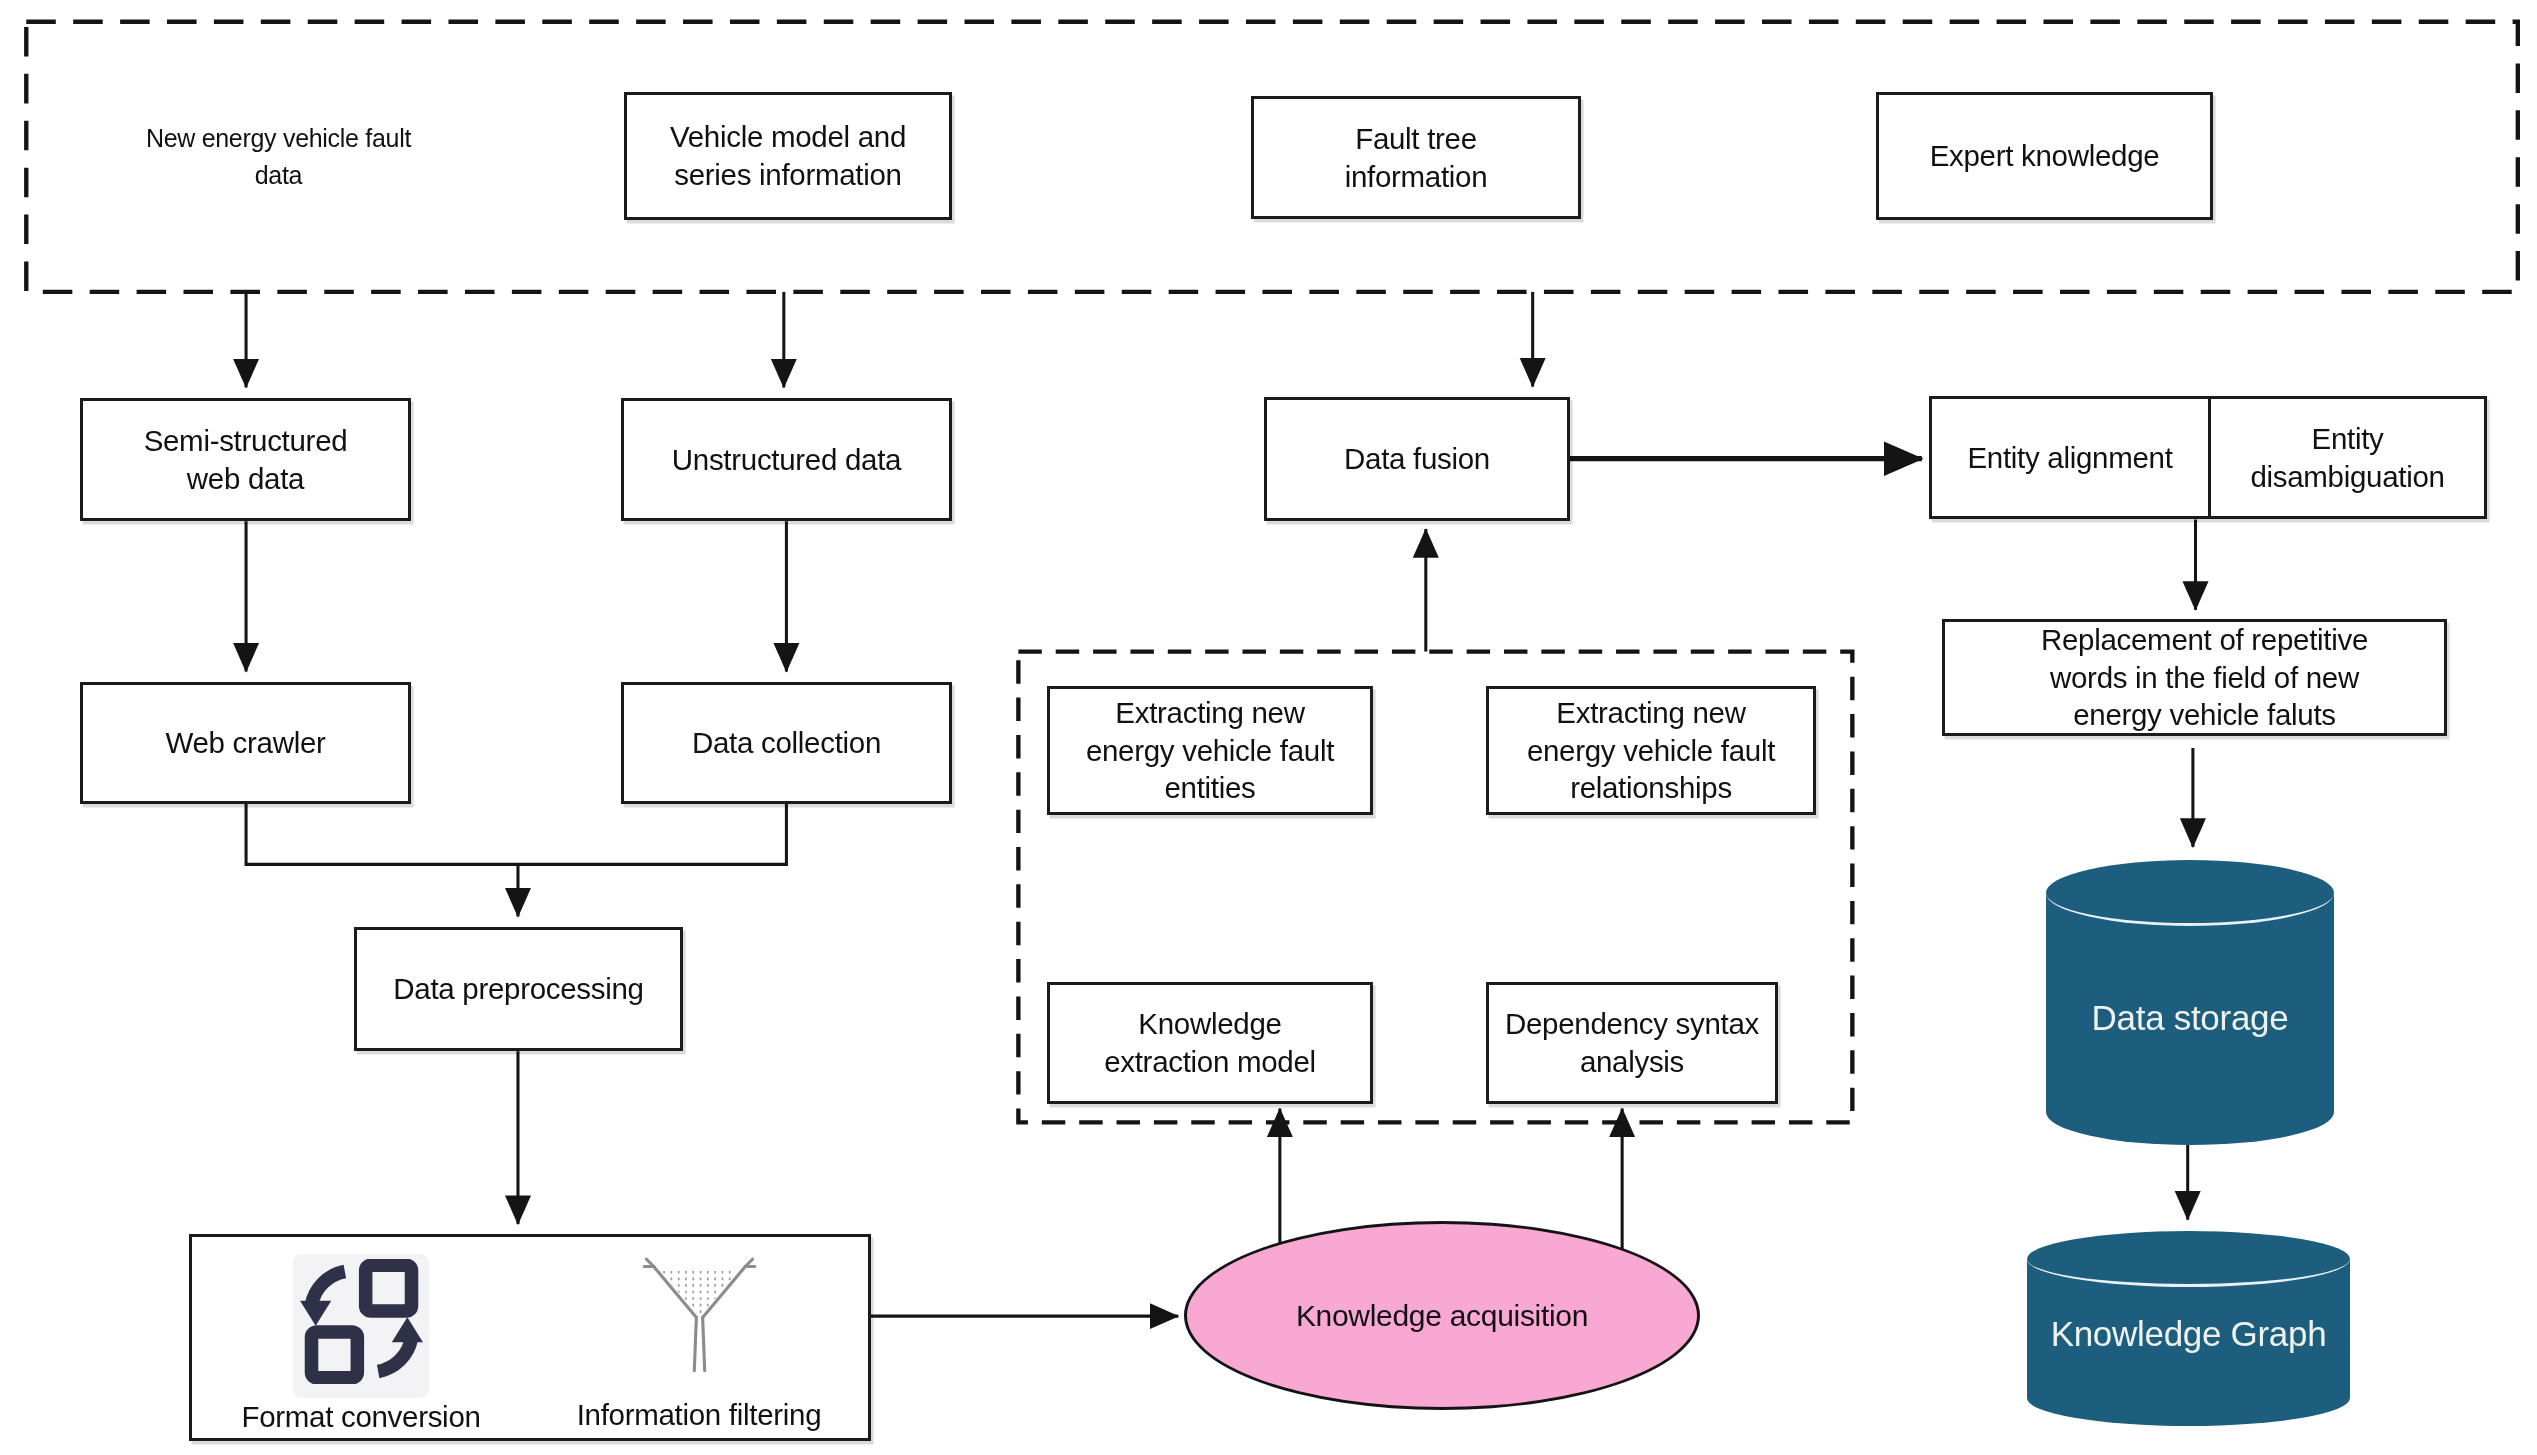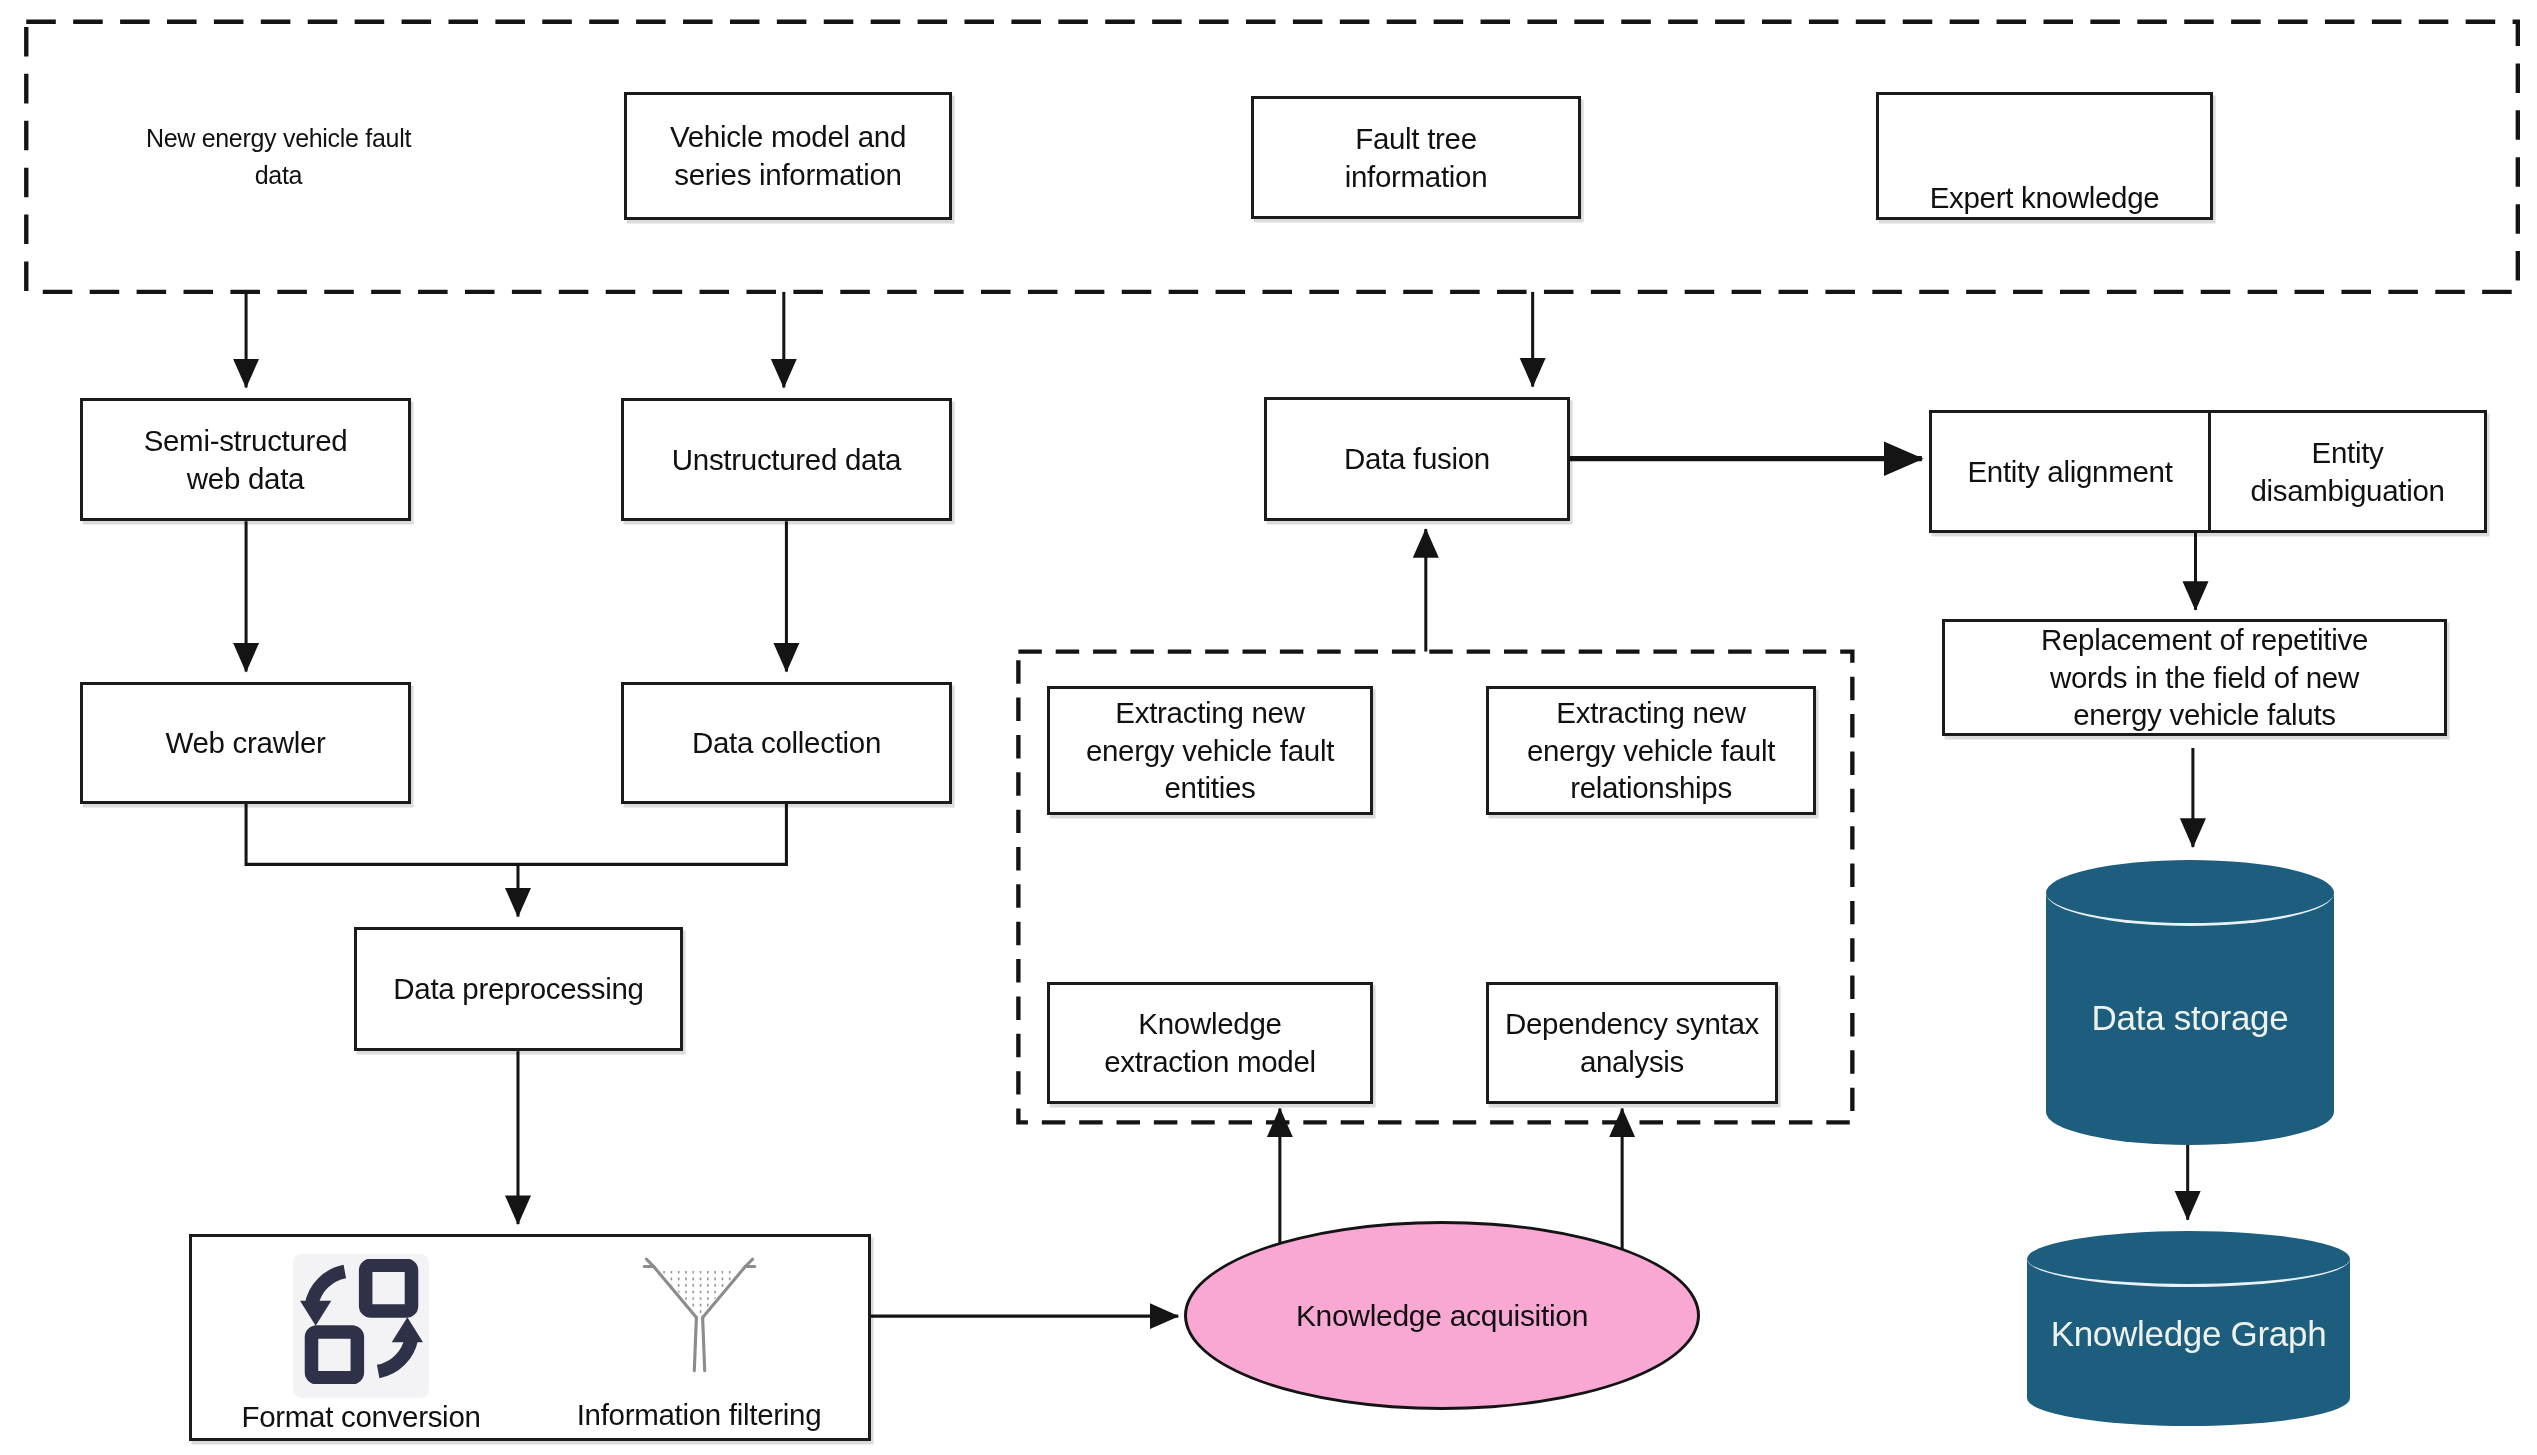--- a/index.html
+++ b/index.html
@@ -89,38 +89,38 @@
   <div class="node" style="left:624px; top:92px; width:328px; height:128px;">
     <span class="lbl">Vehicle model and
 series information</span>
   </div>
 
   <div class="node" style="left:1251px; top:96px; width:330px; height:123px;">
     <span class="lbl">Fault tree
 information</span>
   </div>
 
-  <div class="node" style="left:1876px; top:92px; width:337px; height:128px;align-items:flex-end;">
+  <div class="node" style="left:1876px; top:92px; width:337px; height:128px;">
     <span class="lbl">Expert knowledge</span>
   </div>
 
   <div class="node" style="left:80px; top:398px; width:331px; height:123px;">
     <span class="lbl">Semi-structured
 web data</span>
   </div>
 
   <div class="node" style="left:621px; top:398px; width:331px; height:123px;">
     <span class="lbl">Unstructured data</span>
   </div>
 
   <div class="node" style="left:1264px; top:397px; width:306px; height:124px;text-align:center;">
     <span class="lbl">Data fusion</span>
   </div>
 
-  <div class="node split" style="left:1929px; top:396px; width:558px; height:123px;margin-top:14px;">
+  <div class="node split" style="left:1929px; top:396px; width:558px; height:123px;">
     <div class="cell" style="flex:0 0 262px;">
       <span class="lbl">Entity alignment</span>
     </div>
     <div class="cell right">
       <span class="lbl">Entity
 disambiguation</span>
     </div>
   </div>
 
   <div class="node" style="left:80px; top:682px; width:331px; height:122px;">

